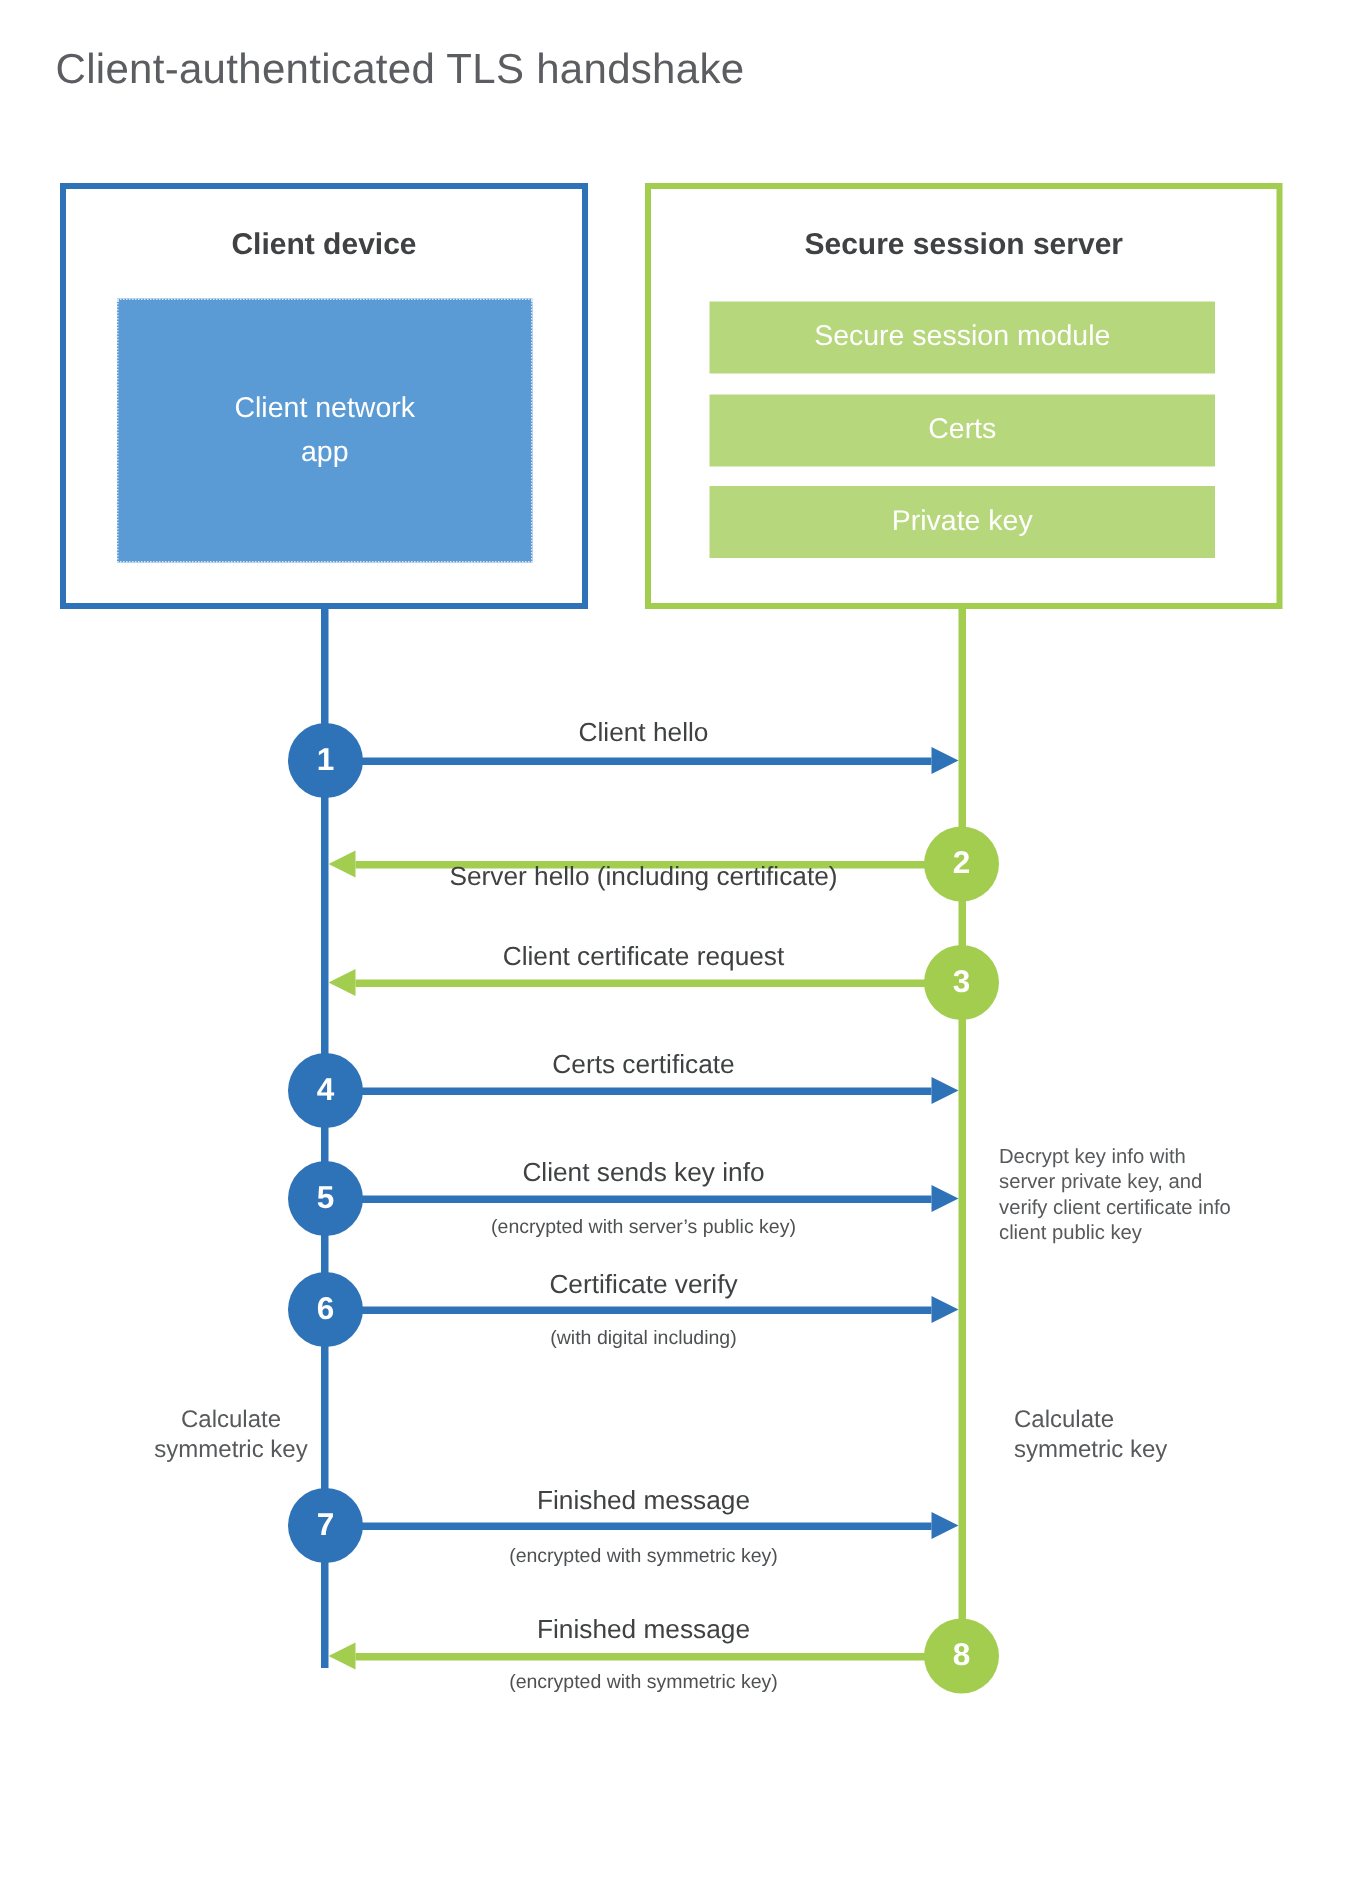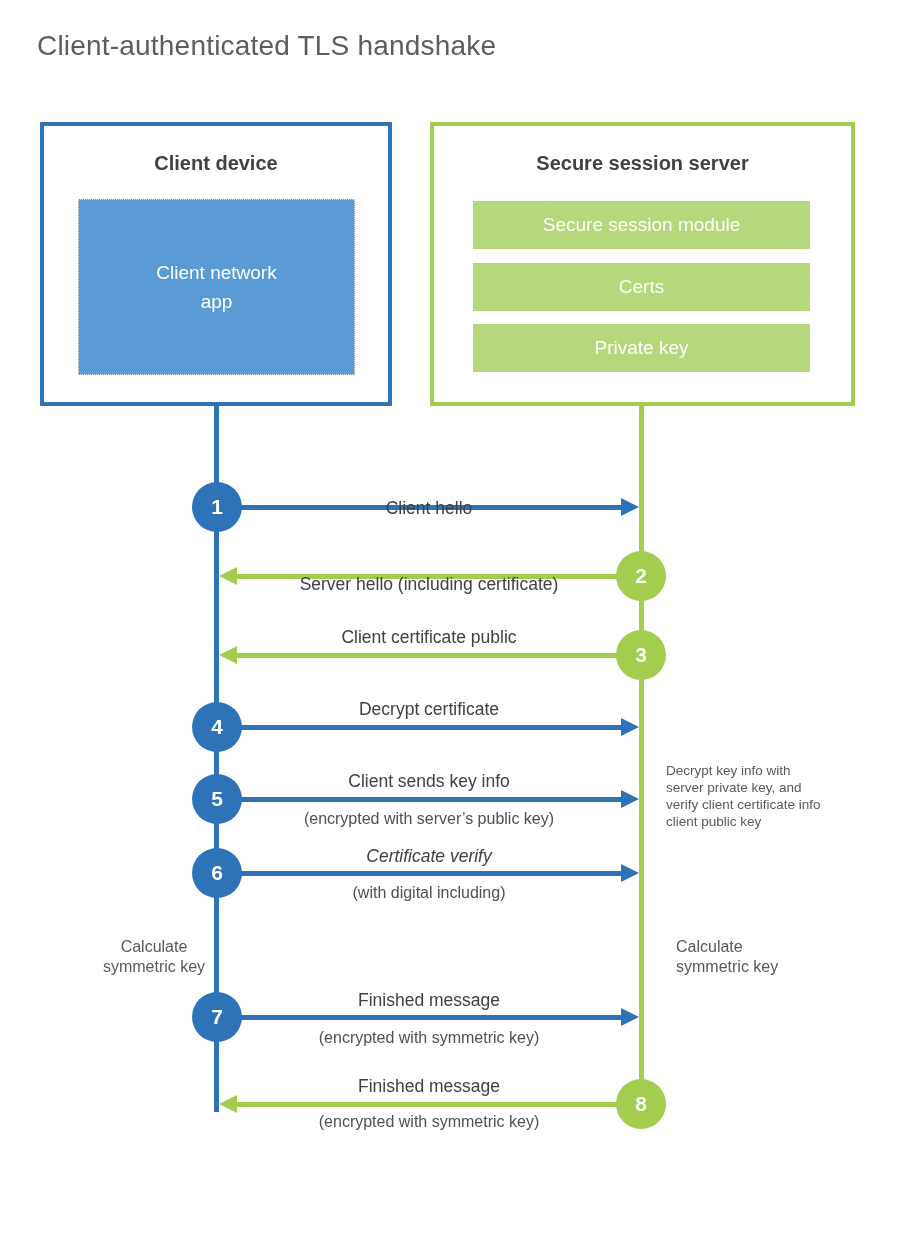--- a/index.html
+++ b/index.html
@@ -43,21 +43,21 @@
   .arrow-line{position:absolute;height:5px;z-index:2;}
   .arrow-line.blue{background:var(--blue);}
   .arrow-line.green{background:var(--green);}
   .arrow-head{position:absolute;width:0;height:0;z-index:2;
     border-top:9px solid transparent;border-bottom:9px solid transparent;}
   .arrow-head.right{border-left:18px solid var(--blue);}
   .arrow-head.left{border-right:18px solid var(--green);}
   .msg-label{position:absolute;left:239px;width:380px;text-align:center;
     font-size:17.5px;color:var(--text_dark);z-index:4;}
   .msg-sub{position:absolute;left:239px;width:380px;text-align:center;
-    font-size:16px;color:var(--text_mid);z-index:4;}
+    font-size:13px;color:var(--text_mid);z-index:4;}
 
   
   .side-note{position:absolute;left:666px;top:762px;width:162px;
     font-size:13.5px;line-height:1.26;color:var(--text_note);}
   .calc-note{position:absolute;top:937px;font-size:16px;line-height:1.28;color:var(--text_note);}
   .calc-note.left{left:88px;width:132px;text-align:center;}
   .calc-note.right{left:676px;width:105px;text-align:left;}
 </style>
 </head>
 <body>
@@ -77,57 +77,57 @@
     <div class="actor-title">Secure session server</div>
     <div class="module-bar" style="top:75px;">Secure session module</div>
     <div class="module-bar" style="top:137px;">Certs</div>
     <div class="module-bar" style="top:198px;">Private key</div>
   </div>
 
   <div class="lifeline blue"></div>
   <div class="lifeline green"></div>
 
   <div>
-    <div class="msg-label" style="top:498px;">Client hello</div>
+    <div class="msg-label" style="top:478px;">Client hello</div>
     <div class="arrow-line blue" style="left:217px;width:404px;top:505px;"></div>
     <div class="arrow-head right" style="left:621px;top:498px;"></div>
     <div class="circle blue" style="left:192px;top:482px;">1</div>
   </div>
 
   <div>
     <div class="msg-label" style="top:548px;margin-top:26px;">Server hello (including certificate)</div>
     <div class="arrow-line green" style="left:237px;width:404px;top:574px;"></div>
     <div class="arrow-head left" style="left:219px;top:567px;"></div>
     <div class="circle green" style="left:616px;top:551px;">2</div>
   </div>
 
   <div>
-    <div class="msg-label" style="top:627px;">Client certificate public</div>
+    <div class="msg-label" style="top:627px;">Client certificate request</div>
     <div class="arrow-line green" style="left:237px;width:404px;top:653px;"></div>
     <div class="arrow-head left" style="left:219px;top:646px;"></div>
     <div class="circle green" style="left:616px;top:630px;">3</div>
   </div>
 
   <div>
-    <div class="msg-label" style="top:699px;">Decrypt certificate</div>
+    <div class="msg-label" style="top:699px;">Certs certificate</div>
     <div class="arrow-line blue" style="left:217px;width:404px;top:725px;"></div>
     <div class="arrow-head right" style="left:621px;top:718px;"></div>
     <div class="circle blue" style="left:192px;top:702px;">4</div>
   </div>
 
   <div>
     <div class="msg-label" style="top:771px;">Client sends key info</div>
     <div class="arrow-line blue" style="left:217px;width:404px;top:797px;"></div>
     <div class="arrow-head right" style="left:621px;top:790px;"></div>
     <div class="circle blue" style="left:192px;top:774px;">5</div>
     <div class="msg-sub" style="top:810px;">(encrypted with server’s public key)</div>
   </div>
 
   <div>
-    <div class="msg-label" style="top:846px;font-style:italic;">Certificate verify</div>
+    <div class="msg-label" style="top:846px;">Certificate verify</div>
     <div class="arrow-line blue" style="left:217px;width:404px;top:871px;"></div>
     <div class="arrow-head right" style="left:621px;top:864px;"></div>
     <div class="circle blue" style="left:192px;top:848px;">6</div>
     <div class="msg-sub" style="top:884px;">(with digital including)</div>
   </div>
 
   <div>
     <div class="msg-label" style="top:990px;">Finished message</div>
     <div class="arrow-line blue" style="left:217px;width:404px;top:1015px;"></div>
     <div class="arrow-head right" style="left:621px;top:1008px;"></div>

